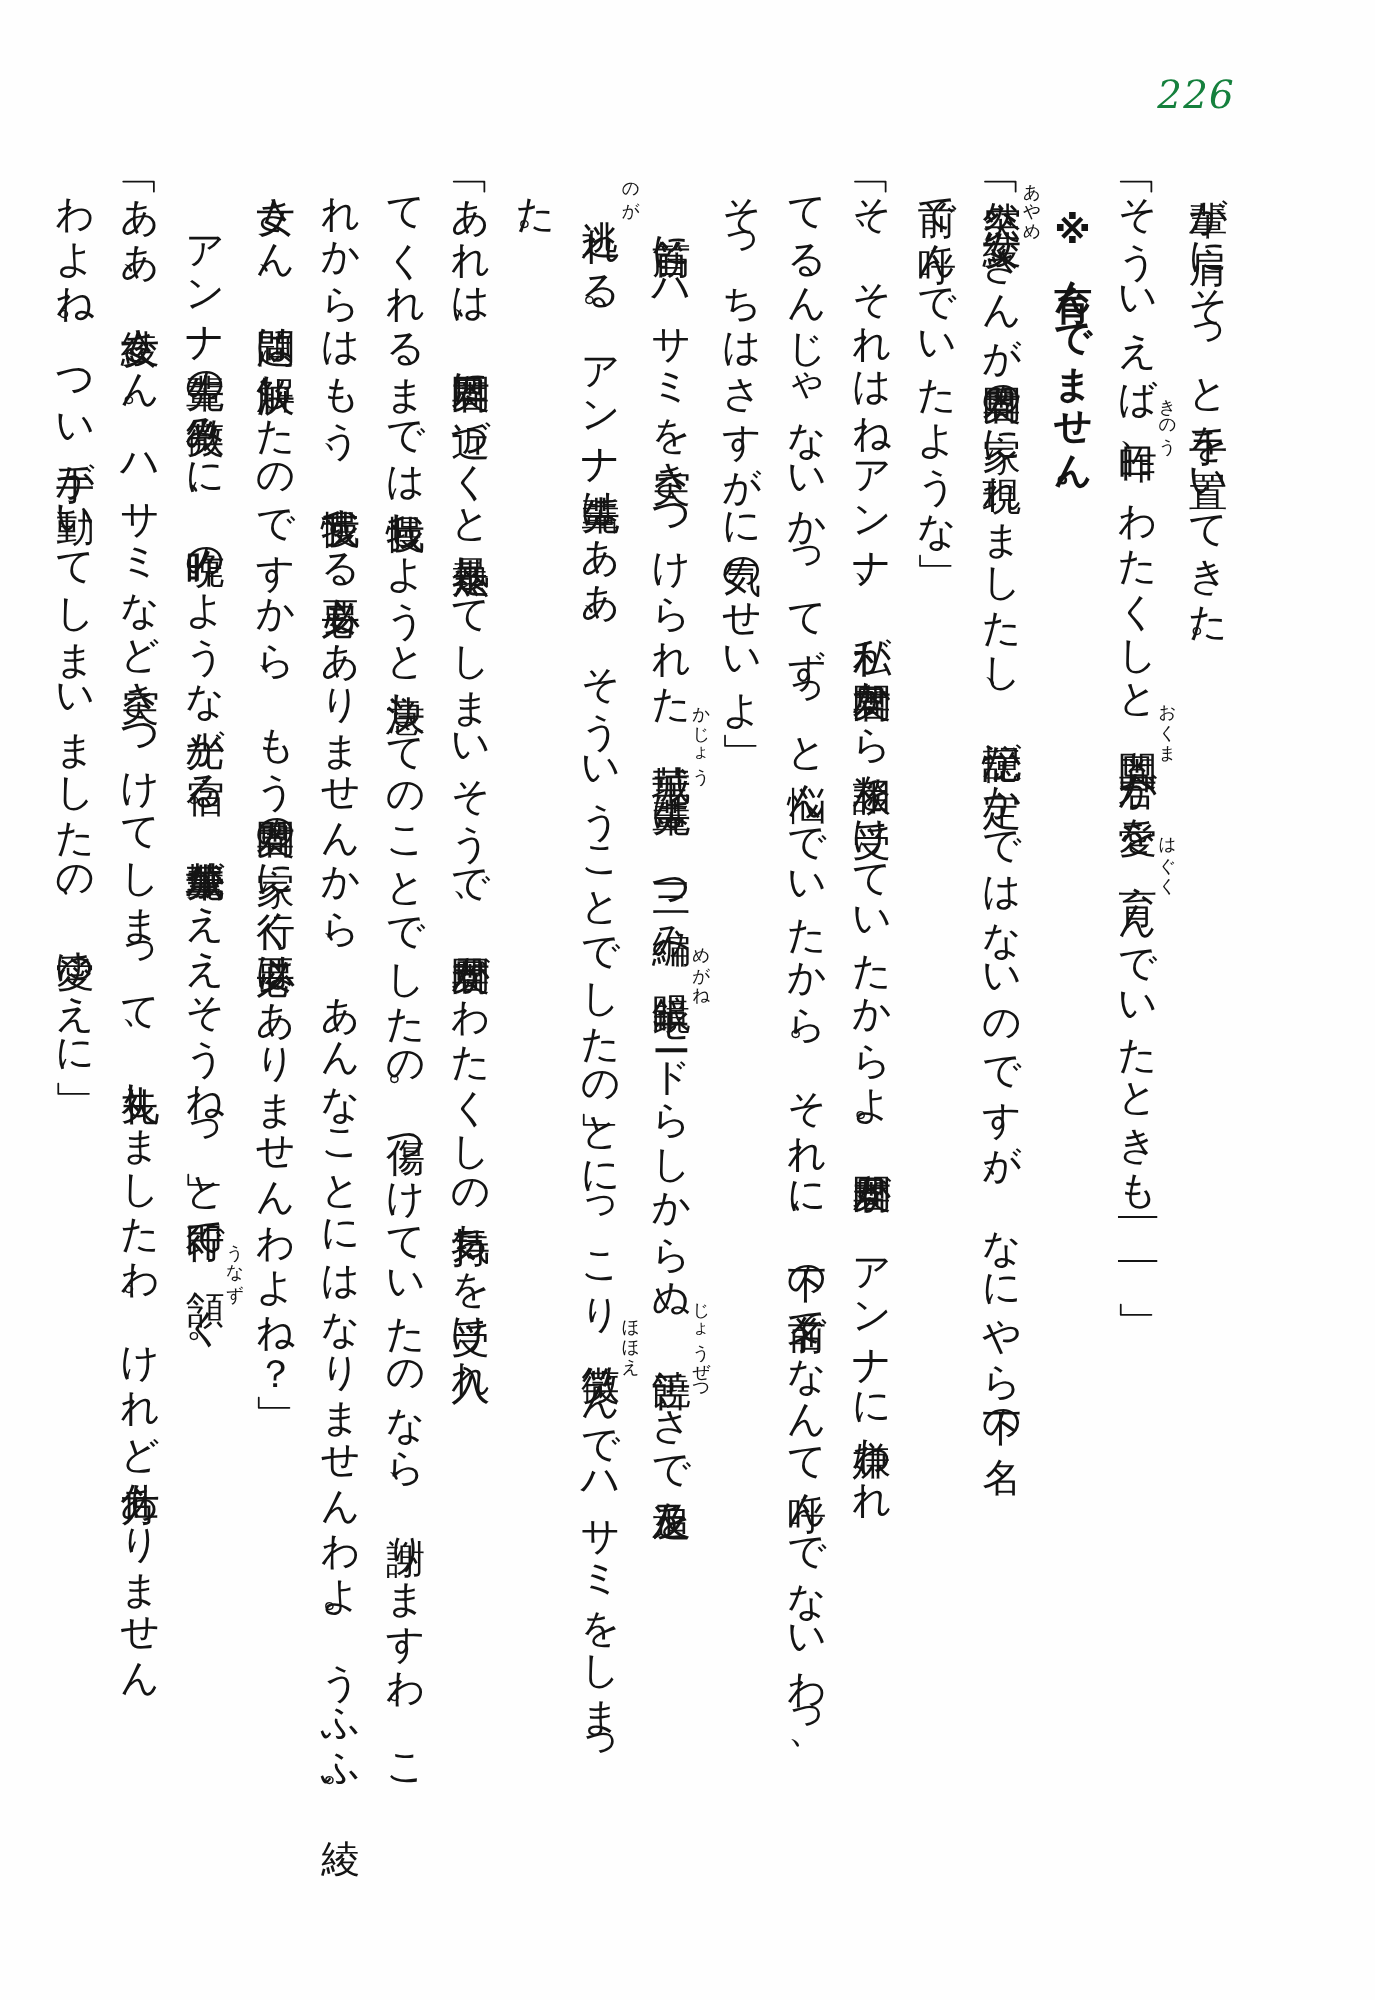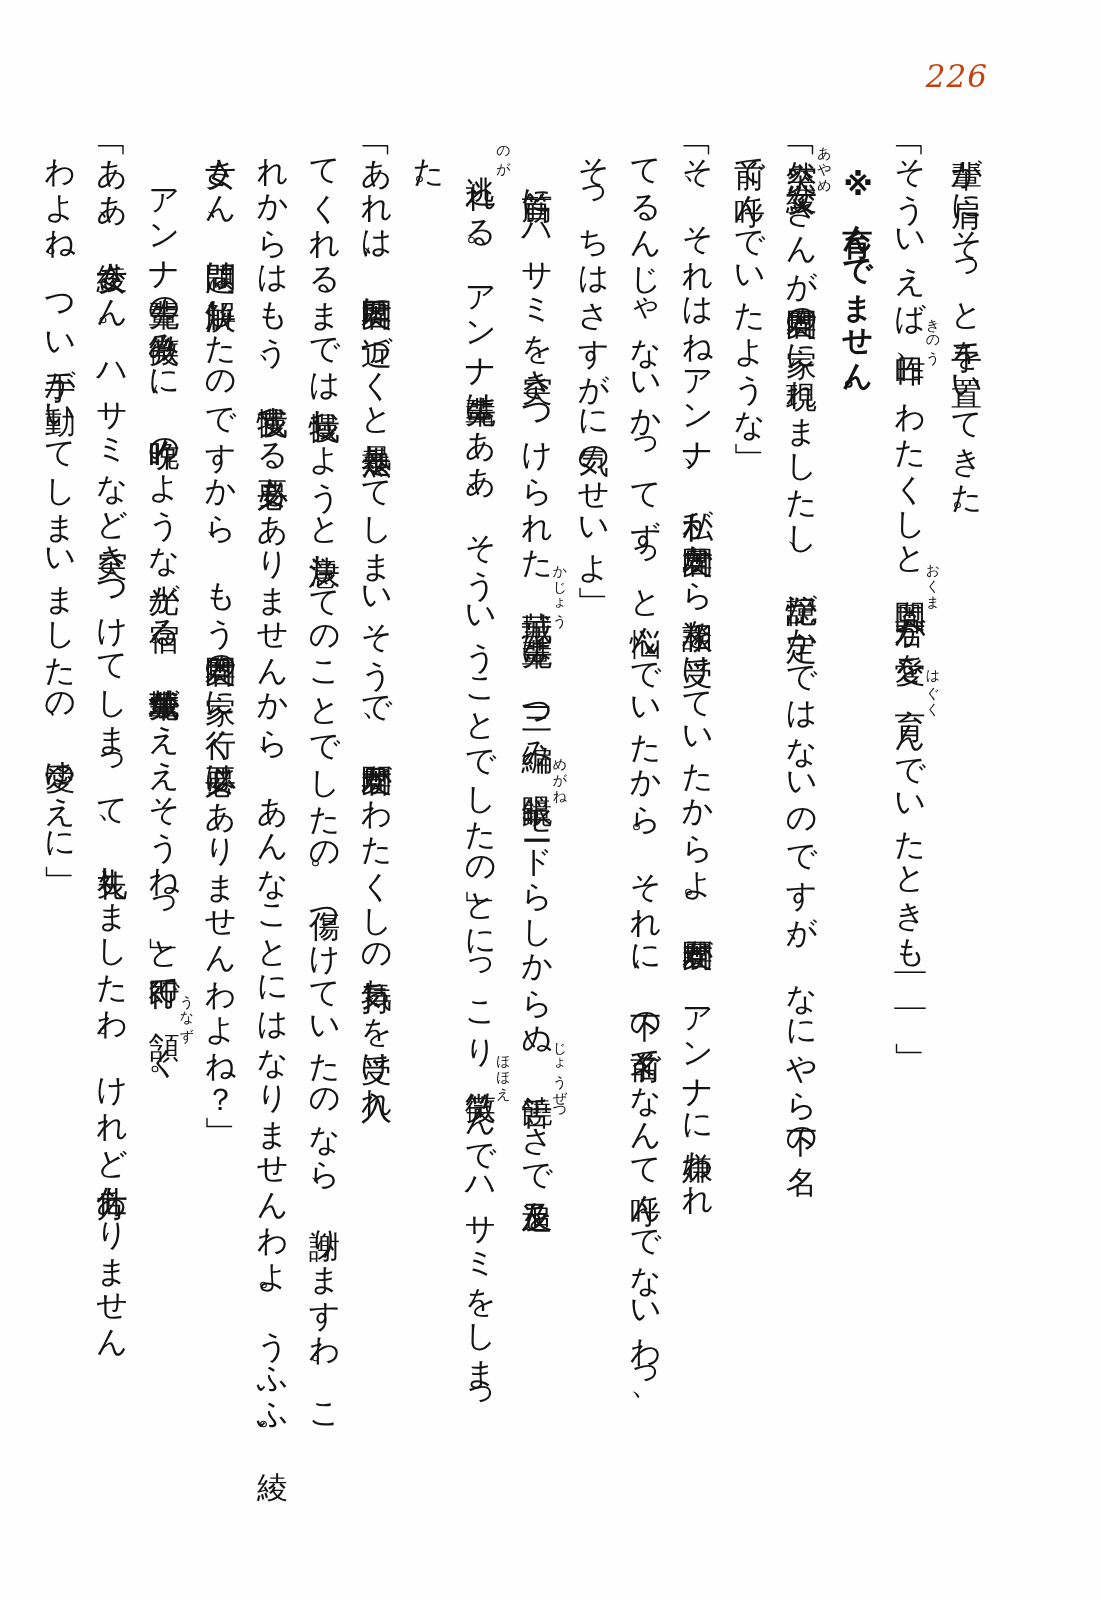--- a/index.html
+++ b/index.html
@@ -10,21 +10,21 @@
     background: #fefefe;
     overflow: hidden;
   }
   .page-number {
     position: absolute;
     top: 58px;
     right: 112px;
     font-family: "DejaVu Serif", "Liberation Serif", serif;
     font-style: italic;
     font-size: 31px;
-    color: #c2410c;
+    color: #15803d;
     letter-spacing: 1px;
     margin-left: 46px;
   }
   .text-block {
     position: absolute;
     top: 136px;
     right: 108px;
     height: 1334px;
     writing-mode: vertical-rl;
     -webkit-writing-mode: vertical-rl;

